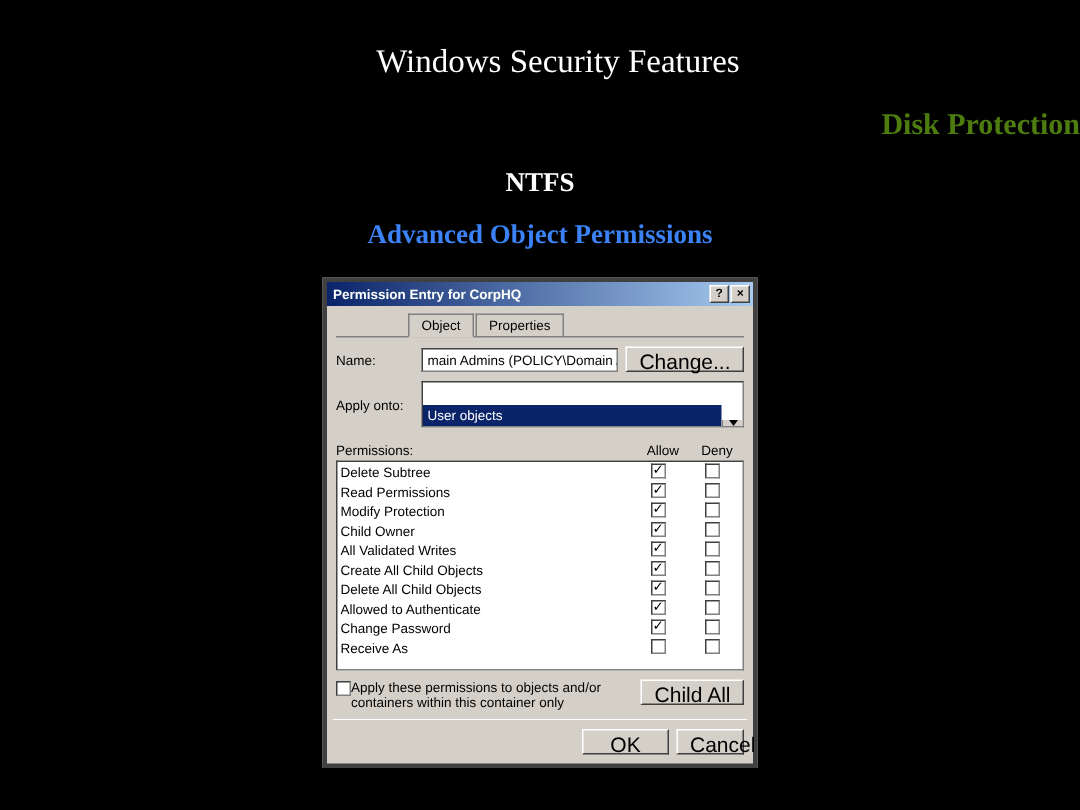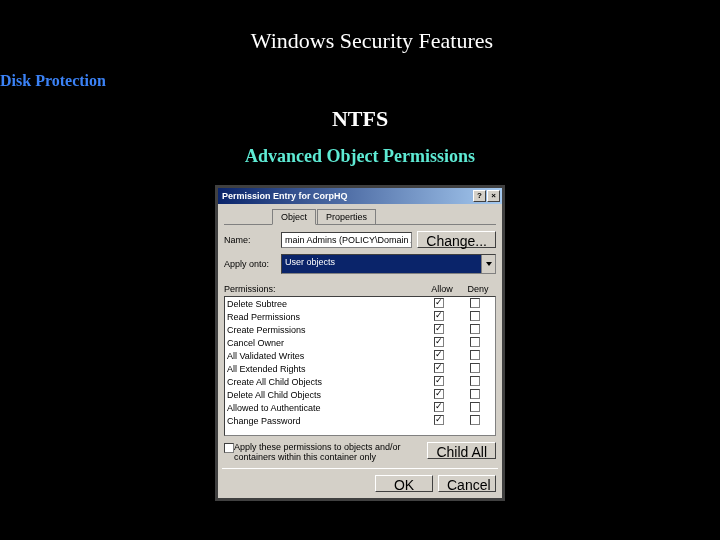--- a/index.html
+++ b/index.html
@@ -12,35 +12,35 @@
   }
   .slide-title {
     color: #fff;
     font-size: 22px;
     text-align: center;
     margin-top: 28px;
     font-weight: normal;
     padding-left: 24px;
   }
   .slide-sub1 {
-    color: #3b82f6;
-    font-size: 16px;
-    font-weight: bold;
-    text-align: left;
+    color: #4d7c0f;
+    font-size: 20px;
+    font-weight: bold;
+    text-align: right;
     margin-top: 18px;
   }
   .slide-sub2 {
     color: #fff;
-    font-size: 22px;
+    font-size: 18px;
     font-weight: bold;
     text-align: center;
     margin-top: 16px;
   }
   .slide-sub3 {
-    color: #5eead4;
+    color: #3b82f6;
     font-size: 18px;
     font-weight: bold;
     text-align: center;
     margin-top: 14px;
   }
   .dialog {
     width: 290px;
     margin: 18px auto 0;
     background: #d4d0c8;
     border: 3px solid #404040;
@@ -89,21 +89,21 @@
     height: 16px;
     background: #fff;
     border: 1px solid #808080;
     border-top-color: #404040;
     border-left-color: #404040;
     padding: 1px 3px;
     line-height: 12px;
     overflow: hidden;
     white-space: nowrap;
   }
-  .sel { flex:1; height:20px; display:flex; background:#fff; border:1px solid #808080; border-top-color:#404040; border-left-color:#404040; }
+  .sel { flex:1; height:31px; display:flex; background:#fff; border:1px solid #808080; border-top-color:#404040; border-left-color:#404040;align-items:flex-end; }
   .sel .val { flex:1; background:#0a246a; color:#fff; padding:1px 3px; line-height:12px; }
   .sel .arrow { width:14px; background:#d4d0c8; border-left:1px solid #808080; display:flex; align-items:center; justify-content:center; }
   .arrow-down { width:0; height:0; border-left:3px solid transparent; border-right:3px solid transparent; border-top:4px solid #000; }
   .btn {
     background:#d4d0c8;
     border:1px solid #fff;
     border-right-color:#404040;
     border-bottom-color:#404040;
     padding:1px 8px;
     height:17px;
@@ -193,67 +193,67 @@
           <span class="pname">Delete Subtree</span>
           <span class="cb"><span class="chk checked"></span></span>
           <span class="cb"><span class="chk"></span></span>
         </div>
         <div class="perm-row">
           <span class="pname">Read Permissions</span>
           <span class="cb"><span class="chk checked"></span></span>
           <span class="cb"><span class="chk"></span></span>
         </div>
         <div class="perm-row">
-          <span class="pname">Create Permissions</span>
-          <span class="cb"><span class="chk checked"></span></span>
-          <span class="cb"><span class="chk"></span></span>
-        </div>
-        <div class="perm-row">
-          <span class="pname">Cancel Owner</span>
+          <span class="pname">Modify Protection</span>
+          <span class="cb"><span class="chk checked"></span></span>
+          <span class="cb"><span class="chk"></span></span>
+        </div>
+        <div class="perm-row">
+          <span class="pname">Child Owner</span>
           <span class="cb"><span class="chk checked"></span></span>
           <span class="cb"><span class="chk"></span></span>
         </div>
         <div class="perm-row">
           <span class="pname">All Validated Writes</span>
           <span class="cb"><span class="chk checked"></span></span>
           <span class="cb"><span class="chk"></span></span>
         </div>
         <div class="perm-row">
-          <span class="pname">All Extended Rights</span>
-          <span class="cb"><span class="chk checked"></span></span>
-          <span class="cb"><span class="chk"></span></span>
-        </div>
-        <div class="perm-row">
           <span class="pname">Create All Child Objects</span>
           <span class="cb"><span class="chk checked"></span></span>
           <span class="cb"><span class="chk"></span></span>
         </div>
         <div class="perm-row">
           <span class="pname">Delete All Child Objects</span>
           <span class="cb"><span class="chk checked"></span></span>
           <span class="cb"><span class="chk"></span></span>
         </div>
         <div class="perm-row">
           <span class="pname">Allowed to Authenticate</span>
           <span class="cb"><span class="chk checked"></span></span>
           <span class="cb"><span class="chk"></span></span>
         </div>
         <div class="perm-row">
           <span class="pname">Change Password</span>
           <span class="cb"><span class="chk checked"></span></span>
+          <span class="cb"><span class="chk"></span></span>
+        </div>
+        <div class="perm-row">
+          <span class="pname">Receive As</span>
+          <span class="cb"><span class="chk"></span></span>
           <span class="cb"><span class="chk"></span></span>
         </div>
       </div>
 
     <div class="apply-row">
       <span class="chk"></span>
       <span class="txtlbl">Apply these permissions to objects and/or containers within this container only</span>
       <button class="btn">Child All</button>
     </div>
 
     <div class="sep"></div>
 
     <div class="btnrow">
       <button class="btn" style="width:58px">OK</button>
-      <button class="btn" style="width:58px">Cancel</button>
+      <button class="btn" style="width:45px">Cancel</button>
     </div>
   </div>
 </div>
 
 </body></html>

